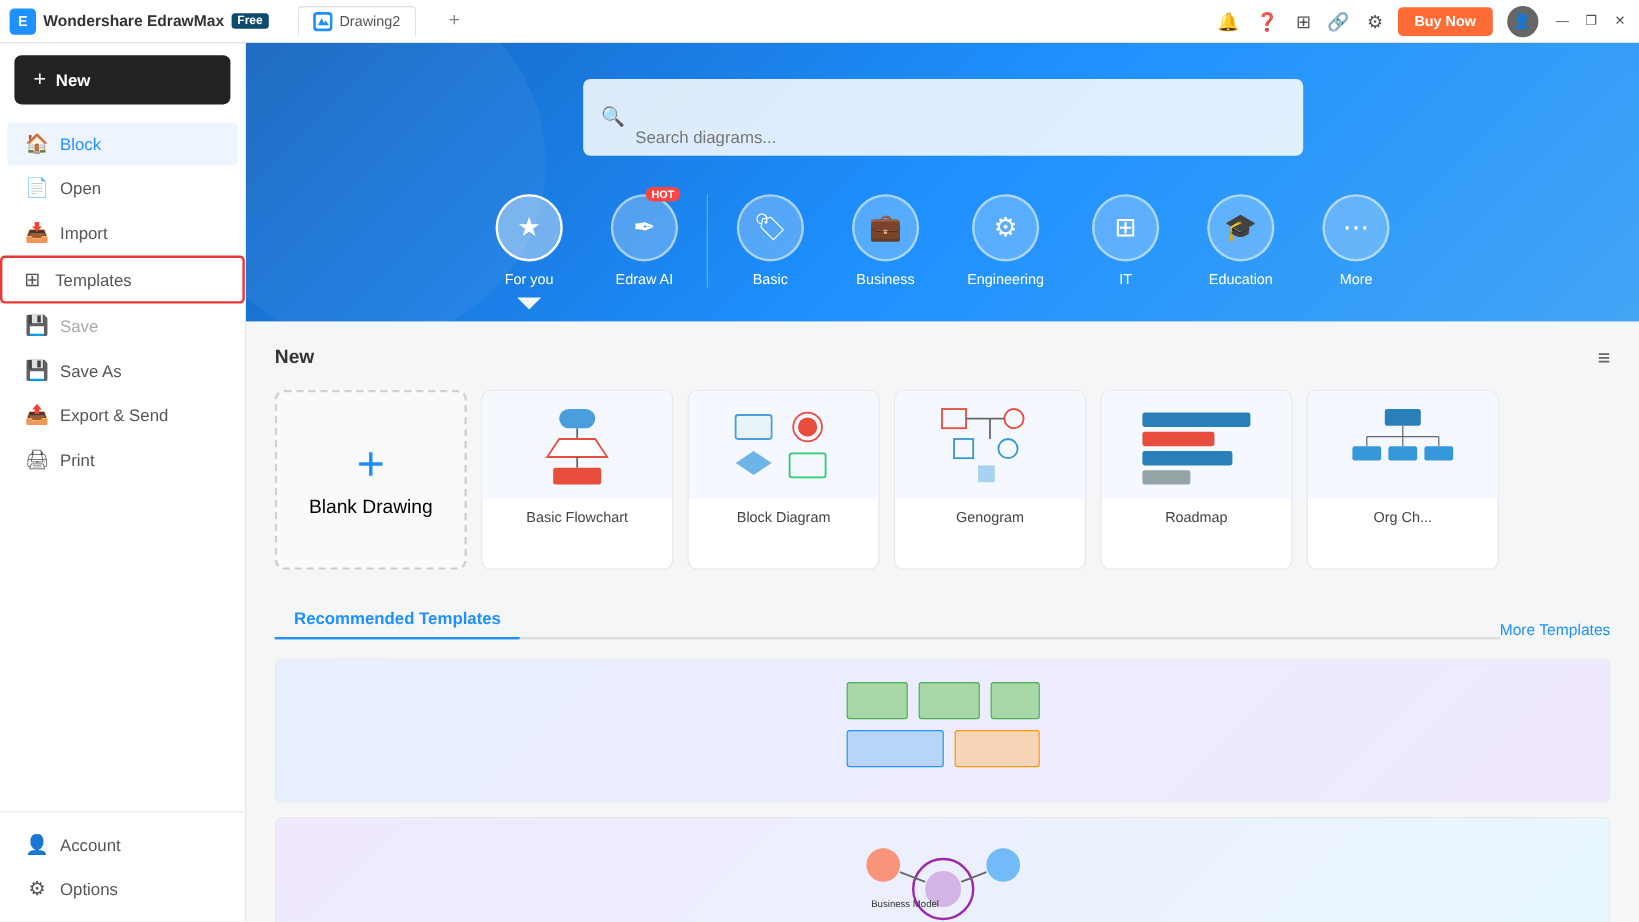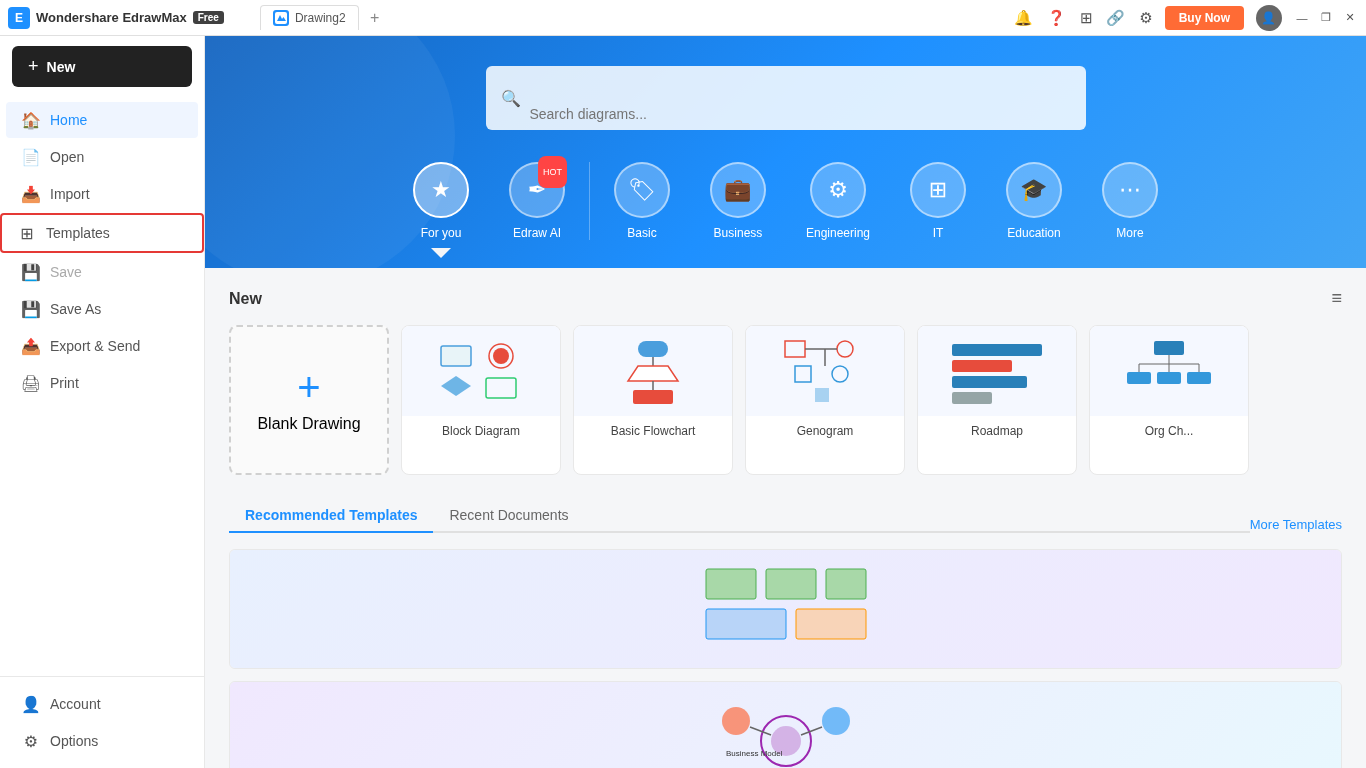--- a/index.html
+++ b/index.html
@@ -8,22 +8,22 @@
     
     .titlebar {
       display: flex; align-items: center; background: #fff;
       height: 36px; border-bottom: 1px solid #e0e0e0;
       padding: 0 8px; justify-content: space-between;
       flex-shrink: 0;
     }
     .titlebar-left { display: flex; align-items: center; gap: 8px; }
     .app-logo { display: flex; align-items: center; gap: 6px; font-size: 13px; font-weight: 600; color: #333; }
     .app-logo .logo-icon { width: 22px; height: 22px; background: #1e90ff; border-radius: 4px; display: flex; align-items: center; justify-content: center; color: #fff; font-size: 12px; font-weight: bold; }
-    .free-badge { background: #404040; color: #fff; font-size: 10px; padding: 1px 5px; border-radius: 3px; font-weight: 600; }
-    .tab-bar { display: flex; align-items: flex-end; gap: 4px; margin-left: 28px; }
+    .free-badge { background: #0c4a6e; color: #fff; font-size: 10px; padding: 1px 5px; border-radius: 3px; font-weight: 600; }
+    .tab-bar { display: flex; align-items: flex-end; gap: 20px; margin-left: 16px; }
     .tab { display: flex; align-items: center; gap: 6px; padding: 4px 12px; background: #f5f5f5; border-radius: 4px 4px 0 0; font-size: 12px; color: #555; cursor: pointer; border: 1px solid #ddd; border-bottom: none; }
     .tab.active { background: #fff; }
     .tab-icon { width: 16px; height: 16px; background: #1e90ff; border-radius: 3px; display: flex; align-items: center; justify-content: center; }
     .add-tab { width: 24px; height: 24px; display: flex; align-items: center; justify-content: center; cursor: pointer; font-size: 16px; color: #888; }
     .titlebar-right { display: flex; align-items: center; gap: 12px; }
     .buy-now-btn { background: #ff6b35; color: #fff; border: none; padding: 5px 14px; border-radius: 4px; font-size: 12px; font-weight: 600; cursor: pointer; display: flex; align-items: center; gap: 5px; }
     .window-controls { display: flex; align-items: center; gap: 8px; }
     .win-btn { width: 16px; height: 16px; display: flex; align-items: center; justify-content: center; cursor: pointer; font-size: 11px; color: #555; }
 
     
@@ -84,22 +84,22 @@
     .cat-icon-wrap {
       width: 56px; height: 56px; border-radius: 50%; background: rgba(255,255,255,0.25);
       display: flex; align-items: center; justify-content: center;
       border: 2px solid rgba(255,255,255,0.5); position: relative;
     }
     .cat-icon-wrap.active { background: rgba(255,255,255,0.4); border-color: #fff; }
     .cat-icon { font-size: 22px; }
     .cat-label { font-size: 12px; font-weight: 500; color: #fff; white-space: nowrap; }
     .hot-badge {
       position: absolute; top: -8px; right: -4px;
-      background: #ff4444; color: #fff; font-size: 9px; font-weight: normal;
-      padding: 11px 5px; border-radius: 8px; text-transform: uppercase; margin-left: 16px;
+      background: #ff4444; color: #fff; font-size: 9px; font-weight: bold;
+      padding: 1px 5px; border-radius: 8px; text-transform: uppercase; margin-left: 16px;
     }
     .active-indicator {
       width: 0; height: 0; border-left: 10px solid transparent;
       border-right: 10px solid transparent; border-top: 10px solid #f5f6f8;
       position: absolute; bottom: -10px; left: 50%; transform: translateX(-50%);
     }
 
     
     .section { padding: 20px 24px; }
     .section-header { display: flex; justify-content: space-between; align-items: center; margin-bottom: 16px; }
@@ -189,21 +189,21 @@
 
   <div class="sidebar">
     <button class="new-btn">
       <span class="plus-icon">+</span>
       <span>New</span>
     </button>
 
     <div class="sidebar-nav">
       <div class="sidebar-item active">
         <span class="sidebar-icon">🏠</span>
-        <span>Home</span>
+        <span>Block</span>
       </div>
       <div class="sidebar-item">
         <span class="sidebar-icon">📄</span>
         <span>Open</span>
       </div>
       <div class="sidebar-item">
         <span class="sidebar-icon">📥</span>
         <span>Import</span>
       </div>
       <div class="sidebar-item highlighted" style="border:2px solid #e53935;margin:1px 0px;">
@@ -316,46 +316,46 @@
       <div class="section-header">
         <span class="section-title">New</span>
         <span class="section-options">≡</span>
       </div>
 
       <div class="template-row">
 
         <div class="template-card blank">
           <div class="blank-plus">+</div>
           <span>Blank Drawing</span>
+        </div>
+
+        <div class="template-card">
+          <div class="card-preview">
+            <svg width="100" height="70" viewBox="0 0 100 70">
+              <rect x="35" y="5" width="30" height="16" fill="#4a9edd" rx="8"></rect>
+              <line x1="50" y1="21" x2="50" y2="30" stroke="#666" stroke-width="1.5"></line>
+              <polygon points="35,30 65,30 75,45 25,45" fill="#fff" stroke="#e74c3c" stroke-width="1.5"></polygon>
+              <line x1="50" y1="45" x2="50" y2="54" stroke="#666" stroke-width="1.5"></line>
+              <rect x="30" y="54" width="40" height="14" fill="#e74c3c" rx="2"></rect>
+            </svg>
+          </div>
+          <div class="card-label">Basic Flowchart</div>
         </div>
 
         <div class="template-card">
           <div class="card-preview">
             <svg width="100" height="70" viewBox="0 0 100 70">
               <rect x="10" y="10" width="30" height="20" fill="#e8f4f8" stroke="#4a9edd" stroke-width="1.5" rx="2"></rect>
               <circle cx="70" cy="20" r="12" fill="none" stroke="#e74c3c" stroke-width="1.5"></circle>
               <circle cx="70" cy="20" r="8" fill="#e74c3c"></circle>
               <polygon points="10,50 25,40 40,50 25,60" fill="#3498db" opacity="0.7"></polygon>
               <rect x="55" y="42" width="30" height="20" fill="none" stroke="#2ecc71" stroke-width="1.5" rx="2"></rect>
             </svg>
           </div>
           <div class="card-label">Block Diagram</div>
-        </div>
-
-        <div class="template-card">
-          <div class="card-preview">
-            <svg width="100" height="70" viewBox="0 0 100 70">
-              <rect x="35" y="5" width="30" height="16" fill="#4a9edd" rx="8"></rect>
-              <line x1="50" y1="21" x2="50" y2="30" stroke="#666" stroke-width="1.5"></line>
-              <polygon points="35,30 65,30 75,45 25,45" fill="#fff" stroke="#e74c3c" stroke-width="1.5"></polygon>
-              <line x1="50" y1="45" x2="50" y2="54" stroke="#666" stroke-width="1.5"></line>
-              <rect x="30" y="54" width="40" height="14" fill="#e74c3c" rx="2"></rect>
-            </svg>
-          </div>
-          <div class="card-label">Basic Flowchart</div>
         </div>
 
 
         <div class="template-card">
           <div class="card-preview">
             <svg width="100" height="70" viewBox="0 0 100 70">
               <rect x="10" y="5" width="20" height="16" fill="none" stroke="#e74c3c" stroke-width="1.5"></rect>
               <circle cx="70" cy="13" r="8" fill="none" stroke="#e74c3c" stroke-width="1.5"></circle>
               <line x1="30" y1="13" x2="62" y2="13" stroke="#666" stroke-width="1.5"></line>
               <line x1="50" y1="13" x2="50" y2="30" stroke="#666" stroke-width="1.5"></line>
@@ -396,21 +396,20 @@
           <div class="card-label">Org Ch...</div>
         </div>
 
       </div>
     </div>
 
     <div class="section" style="padding-top: 4px;">
       <div style="display:flex;align-items:center;margin-bottom:0;">
         <div class="template-tabs" style="flex:1;">
           <div class="template-tab active">Recommended Templates</div>
-          <div class="template-tab">Recent Documents</div>
         </div>
         <span class="more-templates">More Templates</span>
       </div>
 
       <div class="thumb-row">
 
         <div class="thumb-card">
           <div class="thumb-inner">
             <svg width="180" height="100" viewBox="0 0 180 100">
               <rect x="10" y="10" width="50" height="30" fill="#a8d8a8" stroke="#4caf50" stroke-width="1" rx="2"></rect>

